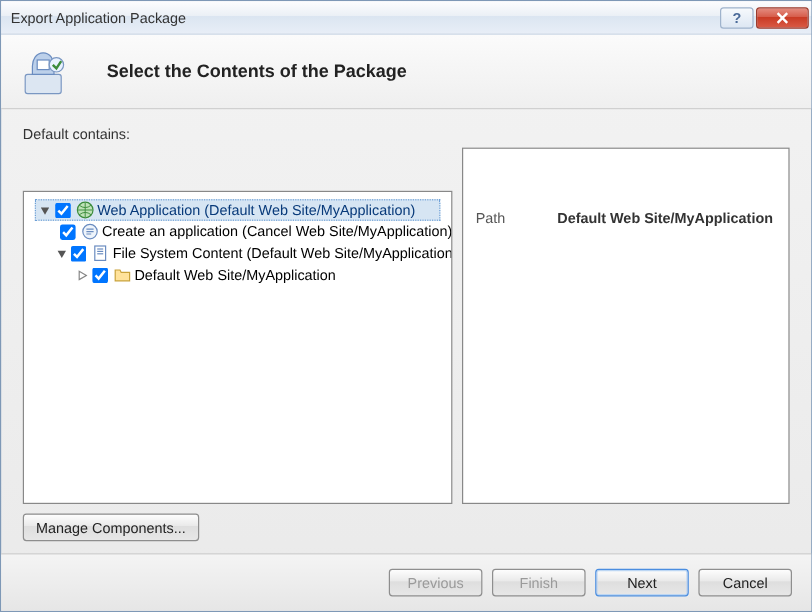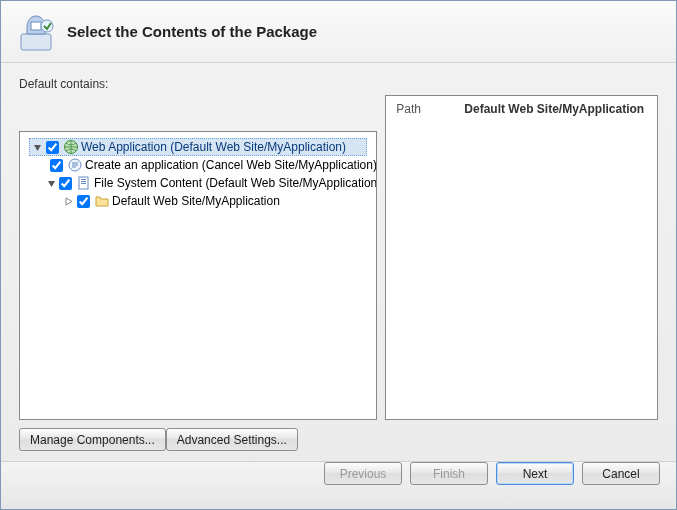--- a/index.html
+++ b/index.html
@@ -31,21 +31,21 @@
     background: linear-gradient(#e48c80, #d65c4a 45%, #c93a24 46%, #d95a45);
     border-color: #9c3b2c;
     color: #fff;
   }
   .tb-help { color: #4a6a99; font-weight: bold; }
   .tb-close svg { width: 10px; height: 10px; }
   .header {
     height: 62px; padding: 10px 16px;
     border-bottom: 1px solid #d0d0d0;
     background: linear-gradient(#fbfbfb, #efefef);
-    display: flex; align-items: center; gap: 10px;
+    display: flex; align-items: center; gap: 32px;
   }
   .header-icon { width: 40px; height: 40px; position: relative; }
   .header-title { font-size: 15px; font-weight: bold; color: #222; }
   .body {
     flex: 1; padding: 14px 18px 10px 18px;
     display: flex; flex-direction: column;
     min-height: 0;
   }
   .section-label { color: #333; margin-bottom: 4px; }
   .panels { flex: 1; display: flex; gap: 8px; min-height: 0; }
@@ -70,21 +70,21 @@
     align-items: center; justify-content: center;
     color: #666;
   }
   .expander svg { width: 9px; height: 9px; }
   .cb {
     width: 13px; height: 13px; margin: 0 2px 0 1px;
   }
   .node-icon { width: 16px; height: 16px; display: inline-flex; align-items: center; justify-content: center; }
   .node-icon svg { width: 16px; height: 16px; }
   .indent1 { margin-left: 16px; }
-  .detail-row { display: flex; gap: 18px; color: #555; }
+  .detail-row { display: flex; gap: 18px; color: #555; margin-top: 45px; }
   .detail-label { width: 50px; }
   .detail-value { font-weight: bold; color: #333; white-space: nowrap; overflow: hidden; }
   .mid-buttons {
     display: flex; justify-content: flex-start;
     margin-top: 8px;
   }
   .btn {
     height: 23px; padding: 0 10px;
     border: 1px solid #8e8e8e; border-radius: 3px;
     background: linear-gradient(#fdfdfd, #e9e9e9 45%, #dedede 46%, #e7e7e7);
@@ -92,30 +92,39 @@
     color: #222;
   }
   .btn.default {
     border-color: #4a8de0;
     box-shadow: 0 0 0 1px #bcd6f3 inset;
   }
   .btn.disabled { color: #9a9a9a; }
   .footer {
     height: 48px; border-top: 1px solid #d0d0d0;
     background: linear-gradient(#f4f4f4, #e6e6e6);
-    display: flex; justify-content: flex-end; align-items: flex-start;
+    display: flex; justify-content: flex-end; align-items: center;
     gap: 8px; padding: 0 16px;
   }
   .footer .btn { width: 78px; }
 </style>
 </head>
 <body>
 
 <div class="window">
 
+  <div class="titlebar">
+    <span class="titlebar-title">Export Application Package</span>
+    <div class="tb-btn tb-help">?</div>
+    <div class="tb-btn tb-close">
+      <svg viewBox="0 0 10 10">
+          <path d="M1 1 L9 9 M9 1 L1 9" stroke="#fff" stroke-width="2"></path>
+        </svg>
+    </div>
+  </div>
 
   <div class="header">
     <div class="header-icon">
       <svg viewBox="0 0 40 40">
         <rect x="4" y="22" width="30" height="16" rx="2" fill="#dce6f2" stroke="#7a97c2"></rect>
         <path d="M19 4 C13 4 10 10 10 15 L10 22 L28 22 L28 15 C28 10 25 4 19 4 Z" fill="#bcd0ea" stroke="#6a8cc0"></path>
         <rect x="14" y="10" width="10" height="8" fill="#fff" stroke="#6a8cc0"></rect>
         <circle cx="30" cy="14" r="6" fill="#e8f2ff" stroke="#7a97c2"></circle>
         <path d="M27 14 L30 17 L34 11" stroke="#3c8c3c" stroke-width="2" fill="none"></path>
       </svg>
@@ -199,21 +208,20 @@
       <div class="panel detail-panel">
         <div class="detail-row">
           <span class="detail-label">Path</span>
           <span class="detail-value">Default Web Site/MyApplication</span>
         </div>
       </div>
     </div>
 
     <div class="mid-buttons">
       <div class="btn">Manage Components...</div>
-      <div class="btn">Advanced Settings...</div>
     </div>
   </div>
 
   <div class="footer">
     <div class="btn disabled">Previous</div>
     <div class="btn disabled">Finish</div>
     <div class="btn default">Next</div>
     <div class="btn">Cancel</div>
   </div>
 

